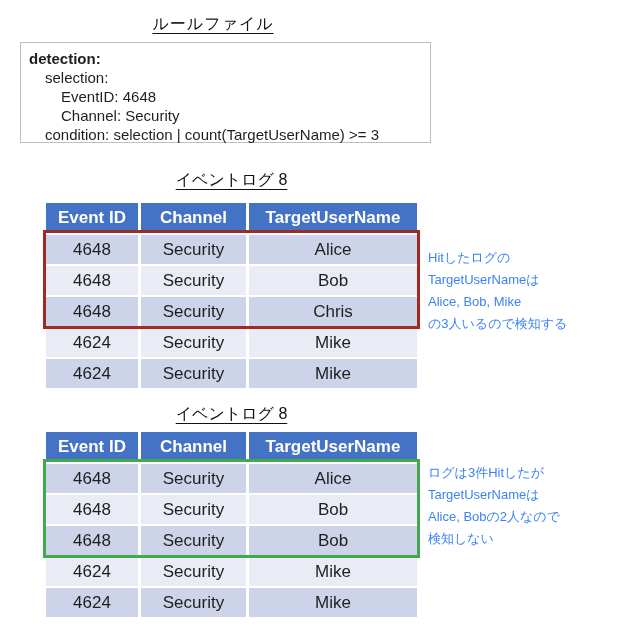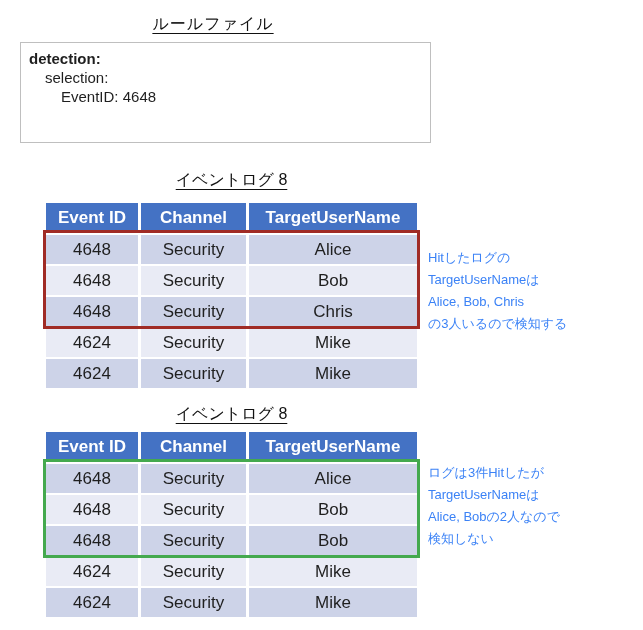--- a/index.html
+++ b/index.html
@@ -63,20 +63,22 @@
 </style>
 </head>
 <body>
 
 <div class="underlined-title rule-title">ルールファイル</div>
 
 <div class="rule-box">
     <div class="line" style="padding-left: 0px; font-weight: bold;">detection:</div>
     <div class="line" style="padding-left: 16px;">selection:</div>
     <div class="line" style="padding-left: 32px;">EventID: 4648</div>
+    <div class="line" style="padding-left: 32px;">Channel: Security</div>
+    <div class="line" style="padding-left: 16px;">condition: selection | count(TargetUserName) &gt;= 3</div>
   </div>
 
 <div class="underlined-title log-title-1">イベントログ 8</div>
 
 <div class="log-table table-1">
     <div class="cell header-cell">Event ID</div>
     <div class="cell header-cell">Channel</div>
     <div class="cell header-cell">TargetUserName</div>
     <div class="cell body-cell band-dark">4648</div>
     <div class="cell body-cell band-dark">Security</div>
@@ -93,21 +95,21 @@
     <div class="cell body-cell band-dark">4624</div>
     <div class="cell body-cell band-dark">Security</div>
     <div class="cell body-cell band-dark">Mike</div>
   </div>
 
 <div class="highlight-box highlight-red"></div>
 
 <div class="annotation annotation-1">
     <div class="line">Hitしたログの</div>
     <div class="line">TargetUserNameは</div>
-    <div class="line">Alice, Bob, Chris</div>
+    <div class="line">Alice, Bob, Mike</div>
     <div class="line">の3人いるので検知する</div>
   </div>
 
 <div class="underlined-title log-title-2">イベントログ 8</div>
 
 <div class="log-table table-2">
     <div class="cell header-cell">Event ID</div>
     <div class="cell header-cell">Channel</div>
     <div class="cell header-cell">TargetUserName</div>
     <div class="cell body-cell band-dark">4648</div>

